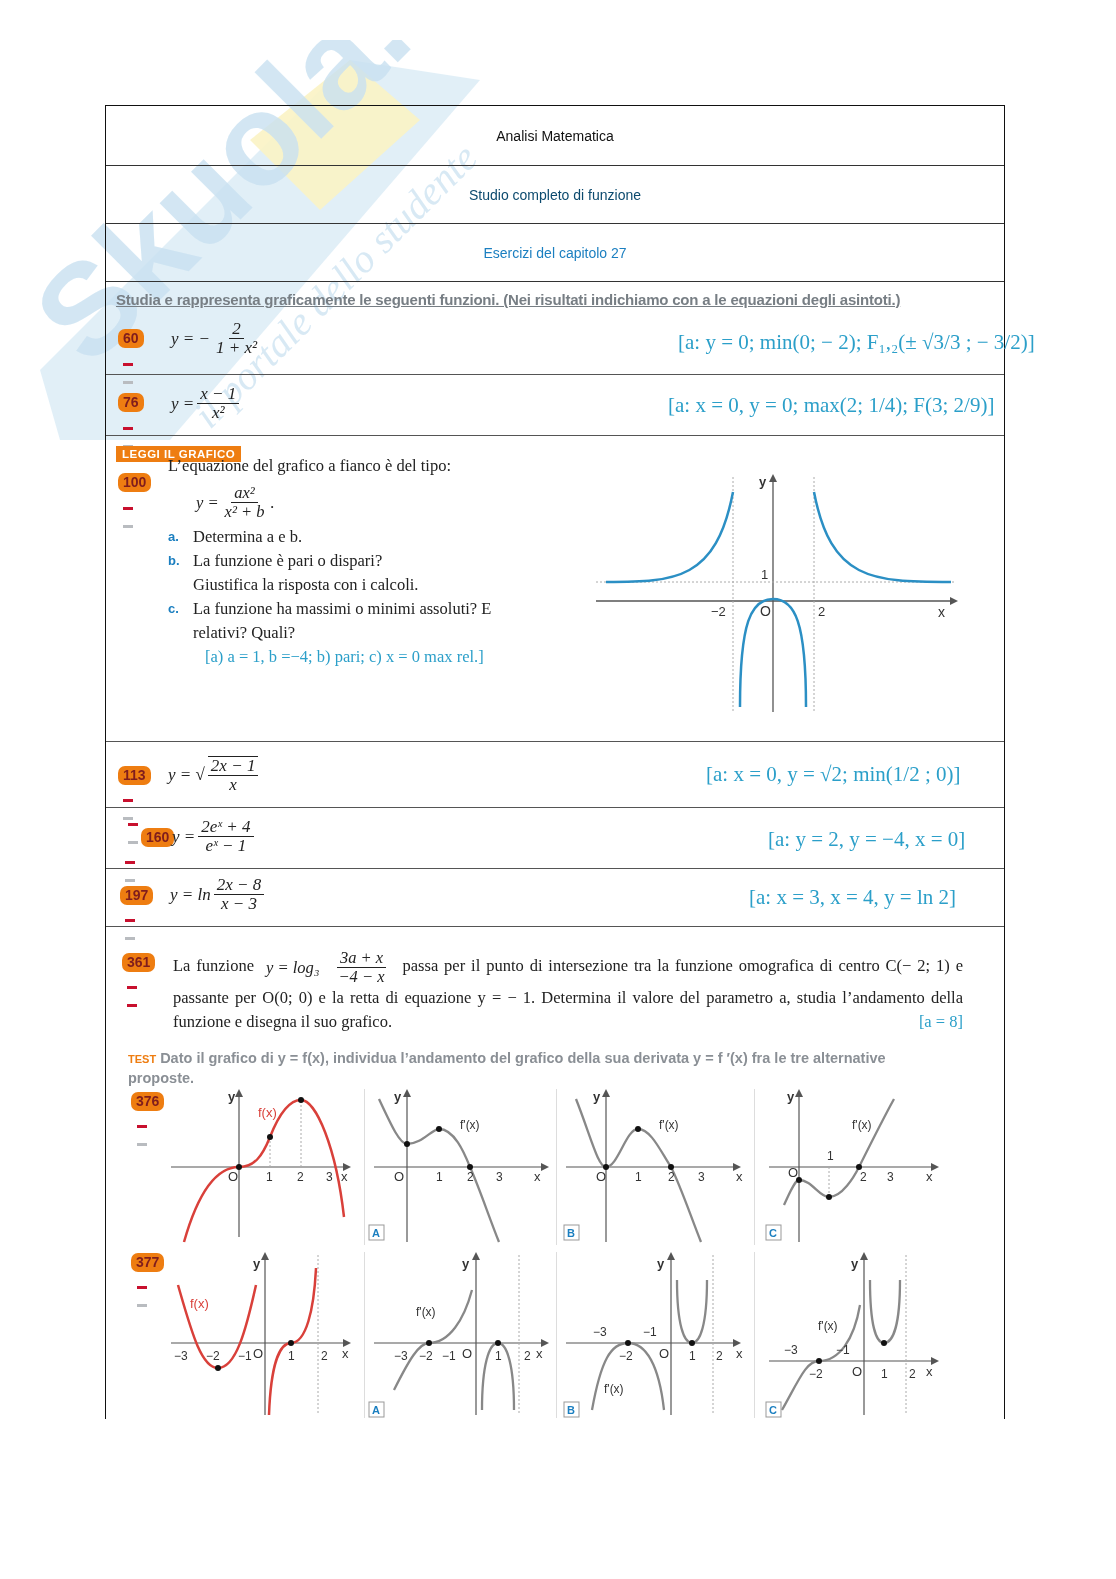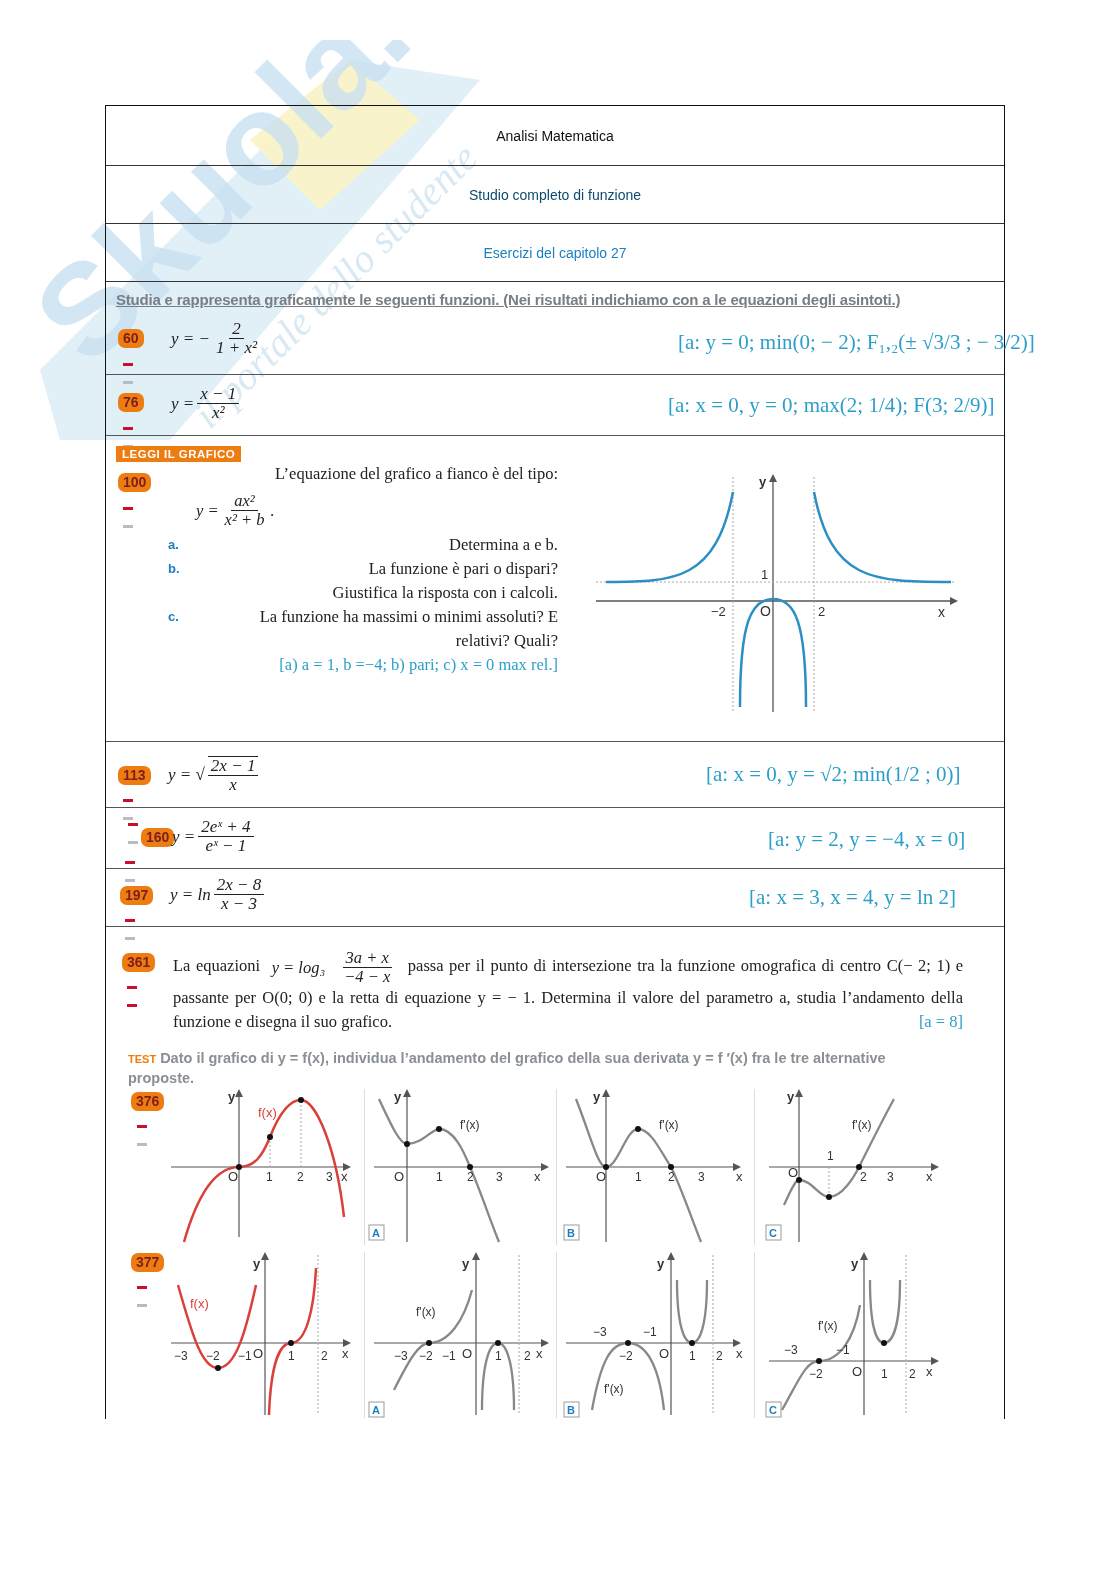--- a/index.html
+++ b/index.html
@@ -16,21 +16,21 @@
   .dots { position:absolute; height:3px; width:22px; }
   .dots span { display:inline-block; height:3px; width:10px; margin-right:2px; }
   .dot-r { background:#c8102e; }
   .dot-g { background:#b9bcc0; }
   .formula { position:absolute; font-style:italic; font-size:17px; display:flex; align-items:center; }
   .frac { display:inline-flex; flex-direction:column; align-items:center; margin:0 3px; font-style:italic; }
   .frac .num { border-bottom:1px solid #222; padding:0 3px; line-height:18px; }
   .frac .den { padding:0 3px; line-height:18px; }
   .answer { position:absolute; color:#2b9fc9; font-size:21px; font-style:normal; white-space:nowrap; }
   .leggi { position:absolute; left:10px; top:10px; background:#ee7d11; color:#fff; font-family:"Liberation Sans", sans-serif; font-weight:bold; font-size:11.5px; padding:2px 6px; letter-spacing:0.5px; }
-  .ex100 { position:absolute; left:62px; top:26px; font-size:16.5px; line-height:24px; width:390px;text-align:right; }
+  .ex100 { position:absolute; left:62px; top:18px; font-size:16.5px; line-height:24px; width:390px; }
   .ex100 .item { position:relative; padding-left:25px; }
   .ex100 .lbl { position:absolute; left:0; color:#1b7fc0; font-family:"Liberation Sans", sans-serif; font-weight:bold; font-size:13px; }
   .ans100 { color:#2b9fc9; margin-left:37px; }
   .p361 { position:absolute; left:67px; top:22px; width:790px; font-size:16.5px; line-height:24px; text-align:justify; }
   .test-intro { position:absolute; left:22px; top:122px; width:820px; font-family:"Liberation Sans", sans-serif; font-weight:bold; color:#8a8f95; font-size:14.5px; line-height:19px; }
   .test-intro .tst { color:#ee7d11; font-size:11px; margin-right:4px; }
   .graph-svg { position:absolute; }
   .graph-svg text { font-family:"Liberation Sans", sans-serif; }
 </style>
 </head>
@@ -151,21 +151,21 @@
           <span class="den">x − 3</span>
         </span>
     </div>
     <div class="answer" style="left:643px; top:16px;">[a: x = 3, x = 4, y = ln 2]</div>
   </div>
 
   <div style="position:relative; height:492px;">
     <span class="badge" style="left:16px; top:26px;">361</span>
     <div class="dots" style="left:21px; top:48px;"><span class="dot-r"></span><span class="dot-r"></span></div>
     <div class="p361">
-      <span>La equazioni</span>
+      <span>La funzione</span>
       <span style="display:inline-flex; align-items:center; font-style:italic; vertical-align:middle; margin:0 6px;gap:13px;">
         <span>y = log₃</span>
         <span class="frac">
             <span class="num">3a + x</span>
             <span class="den">−4 − x</span>
           </span>
       </span>
       <span>passa per il punto di intersezione tra la funzione omografica di centro C(− 2; 1) e passante per O(0; 0) e la retta di equazione y = − 1. Determina il valore del parametro a, studia l’andamento della funzione e disegna il suo grafico.</span>
       <span style="float:right; color:#2b9fc9;">[a = 8]</span>
     </div>

